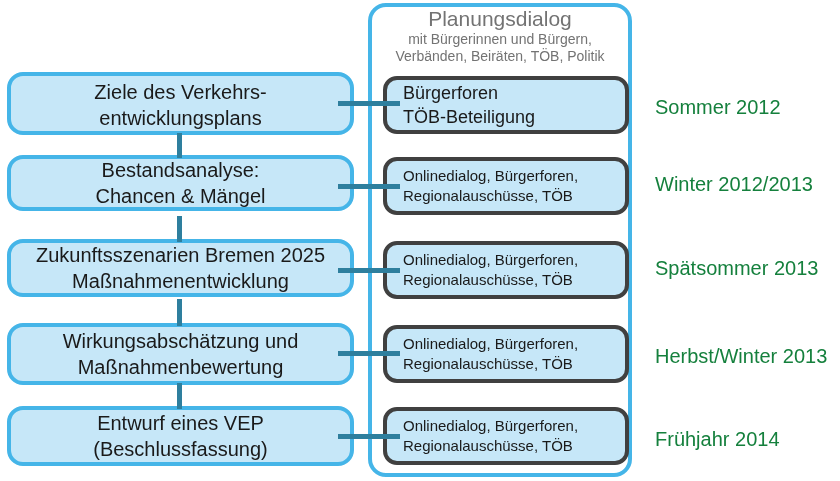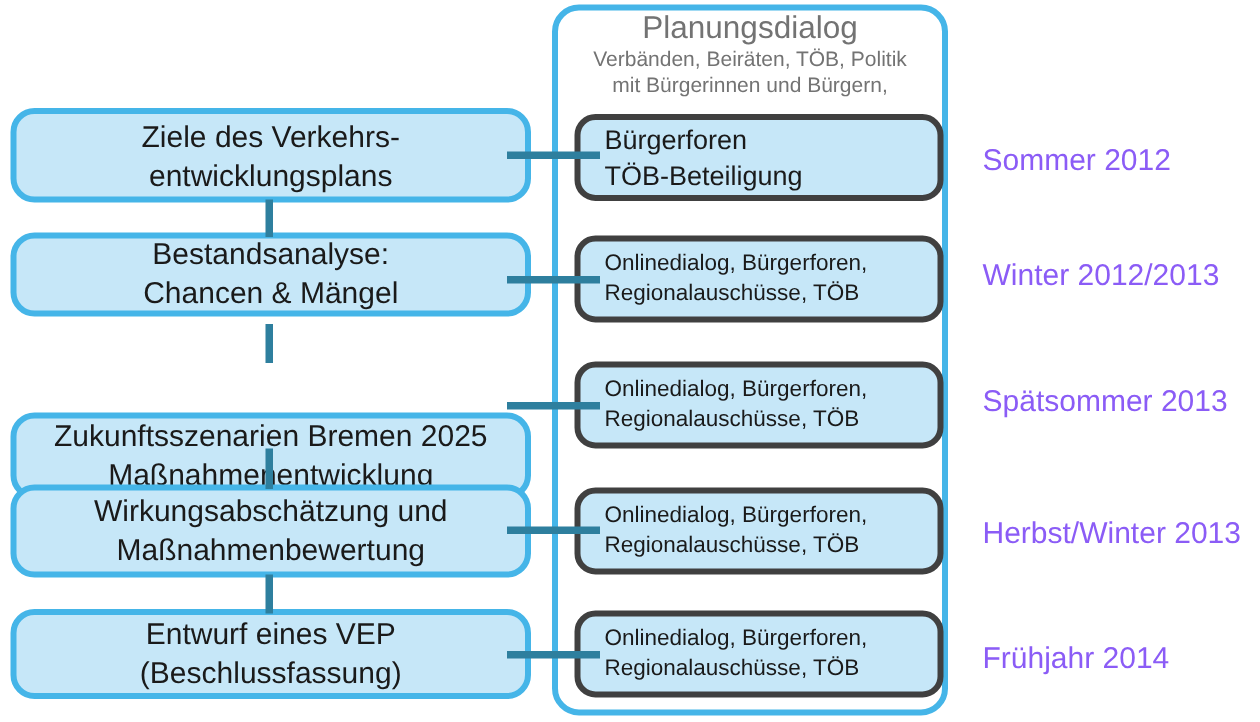--- a/index.html
+++ b/index.html
@@ -29,21 +29,21 @@
     flex-direction: column;
     justify-content: center;
     align-items: center;
     text-align: center;
     font-size: 20px;
     line-height: 1.3;
     z-index: 2;
   }
   .p1 { top: 72px;  height: 63px; justify-content: flex-end; }
   .p2 { top: 155px; height: 56px; }
-  .p3 { top: 239px; height: 58px; margin-top: 36px; }
+  .p3 { top: 239px; height: 58px; }
   .p4 { top: 323px; height: 62px; }
   .p5 { top: 406px; height: 60px; }
 
   
   .v-conn {
     position: absolute;
     left: 177px;
     width: 5px;
     background: #2e7f9e;
     z-index: 3;
@@ -120,40 +120,40 @@
   .d2 { top: 157px; height: 58px; font-size: 15px; }
   .d3 { top: 241px; height: 58px; font-size: 15px; }
   .d4 { top: 325px; height: 58px; font-size: 15px; }
   .d5 { top: 407px; height: 58px; font-size: 15px; }
 
   
   .period-label {
     position: absolute;
     left: 655px;
     font-size: 20px;
-    color: #8b5cf6;
+    color: #15803d;
     white-space: nowrap;
     z-index: 2;
   }
   .r1 { top: 96px; }
   .r2 { top: 173px; }
   .r3 { top: 257px; }
   .r4 { top: 345px; }
   .r5 { top: 428px; }
 </style>
 </head>
 <body>
 
 <div class="canvas">
 
   <div class="dialog-panel"></div>
   <div class="dialog-header">
     <div class="dialog-title">Planungsdialog</div>
+    <div class="dialog-subtitle">mit Bürgerinnen und Bürgern,</div>
     <div class="dialog-subtitle">Verbänden, Beiräten, TÖB, Politik</div>
-    <div class="dialog-subtitle">mit Bürgerinnen und Bürgern,</div>
   </div>
 
   <div class="phase-box p1">
     <div>Ziele des Verkehrs-</div>
     <div>entwicklungsplans</div>
   </div>
   <div class="phase-box p2">
     <div>Bestandsanalyse:</div>
     <div>Chancen &amp; Mängel</div>
   </div>

